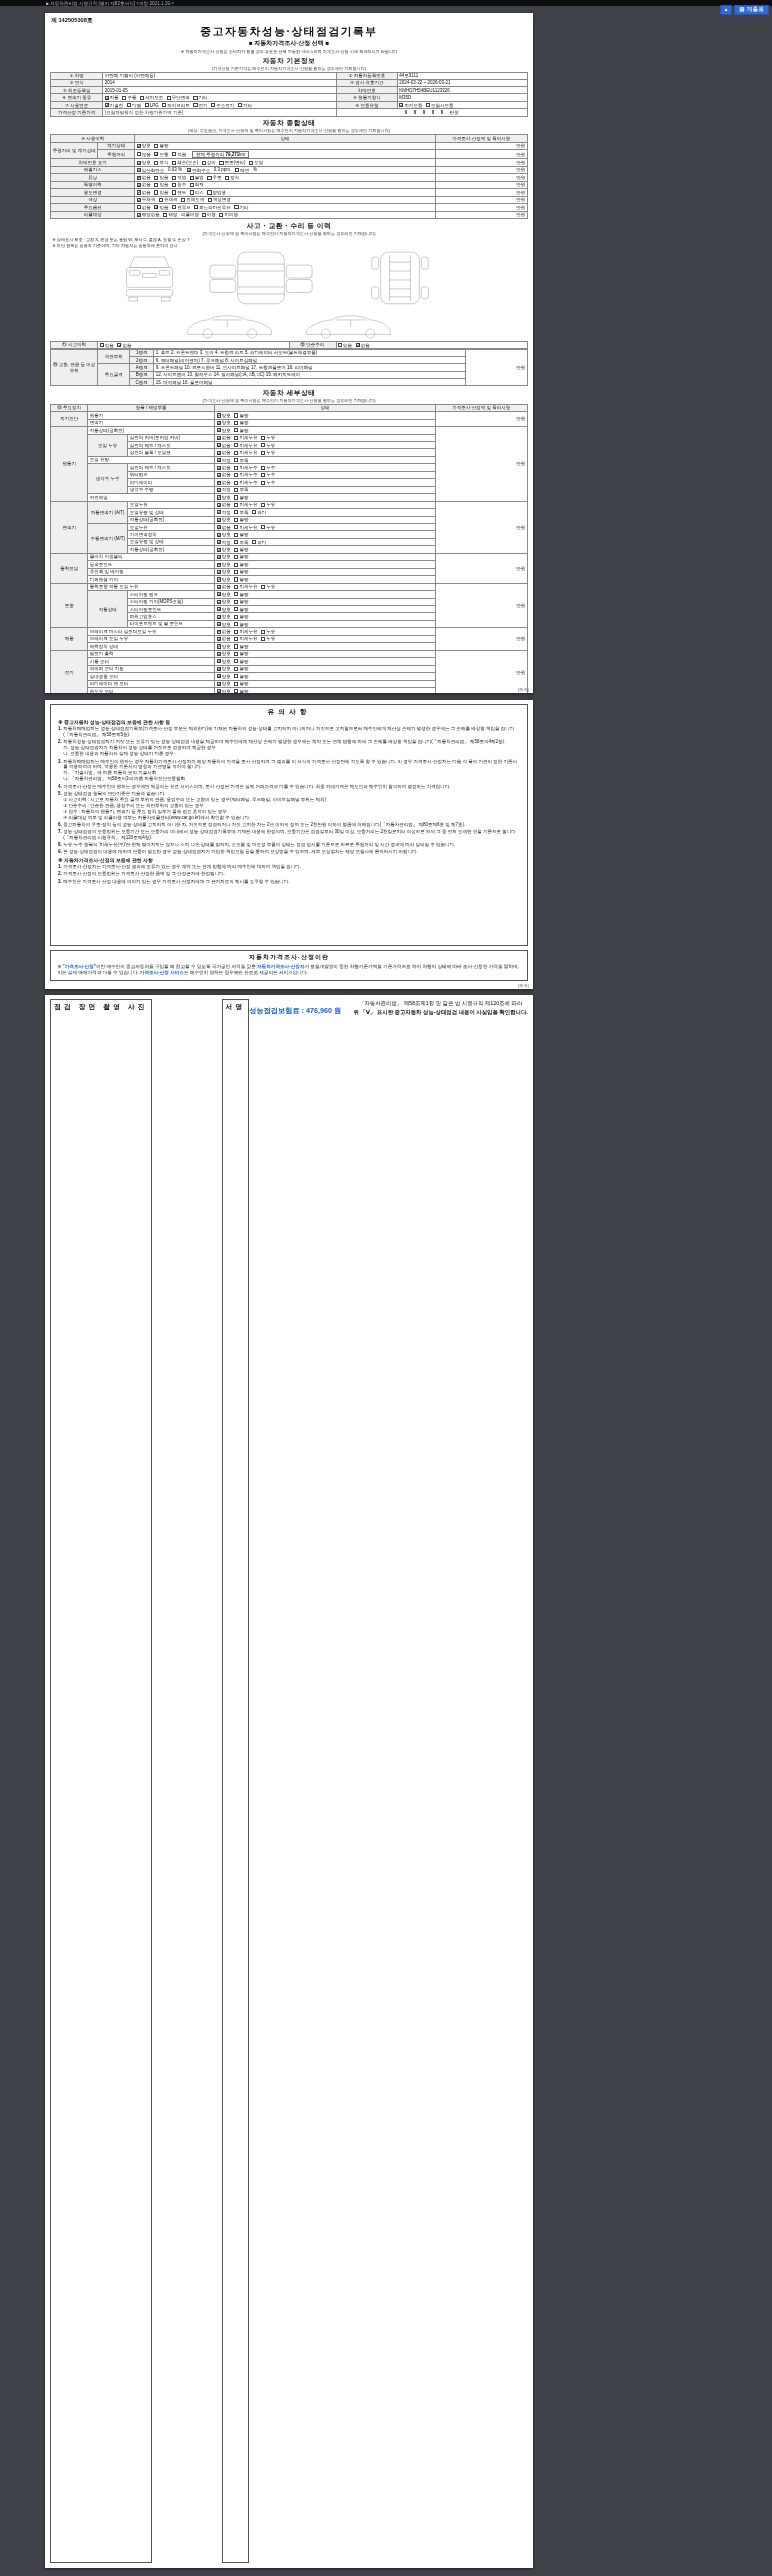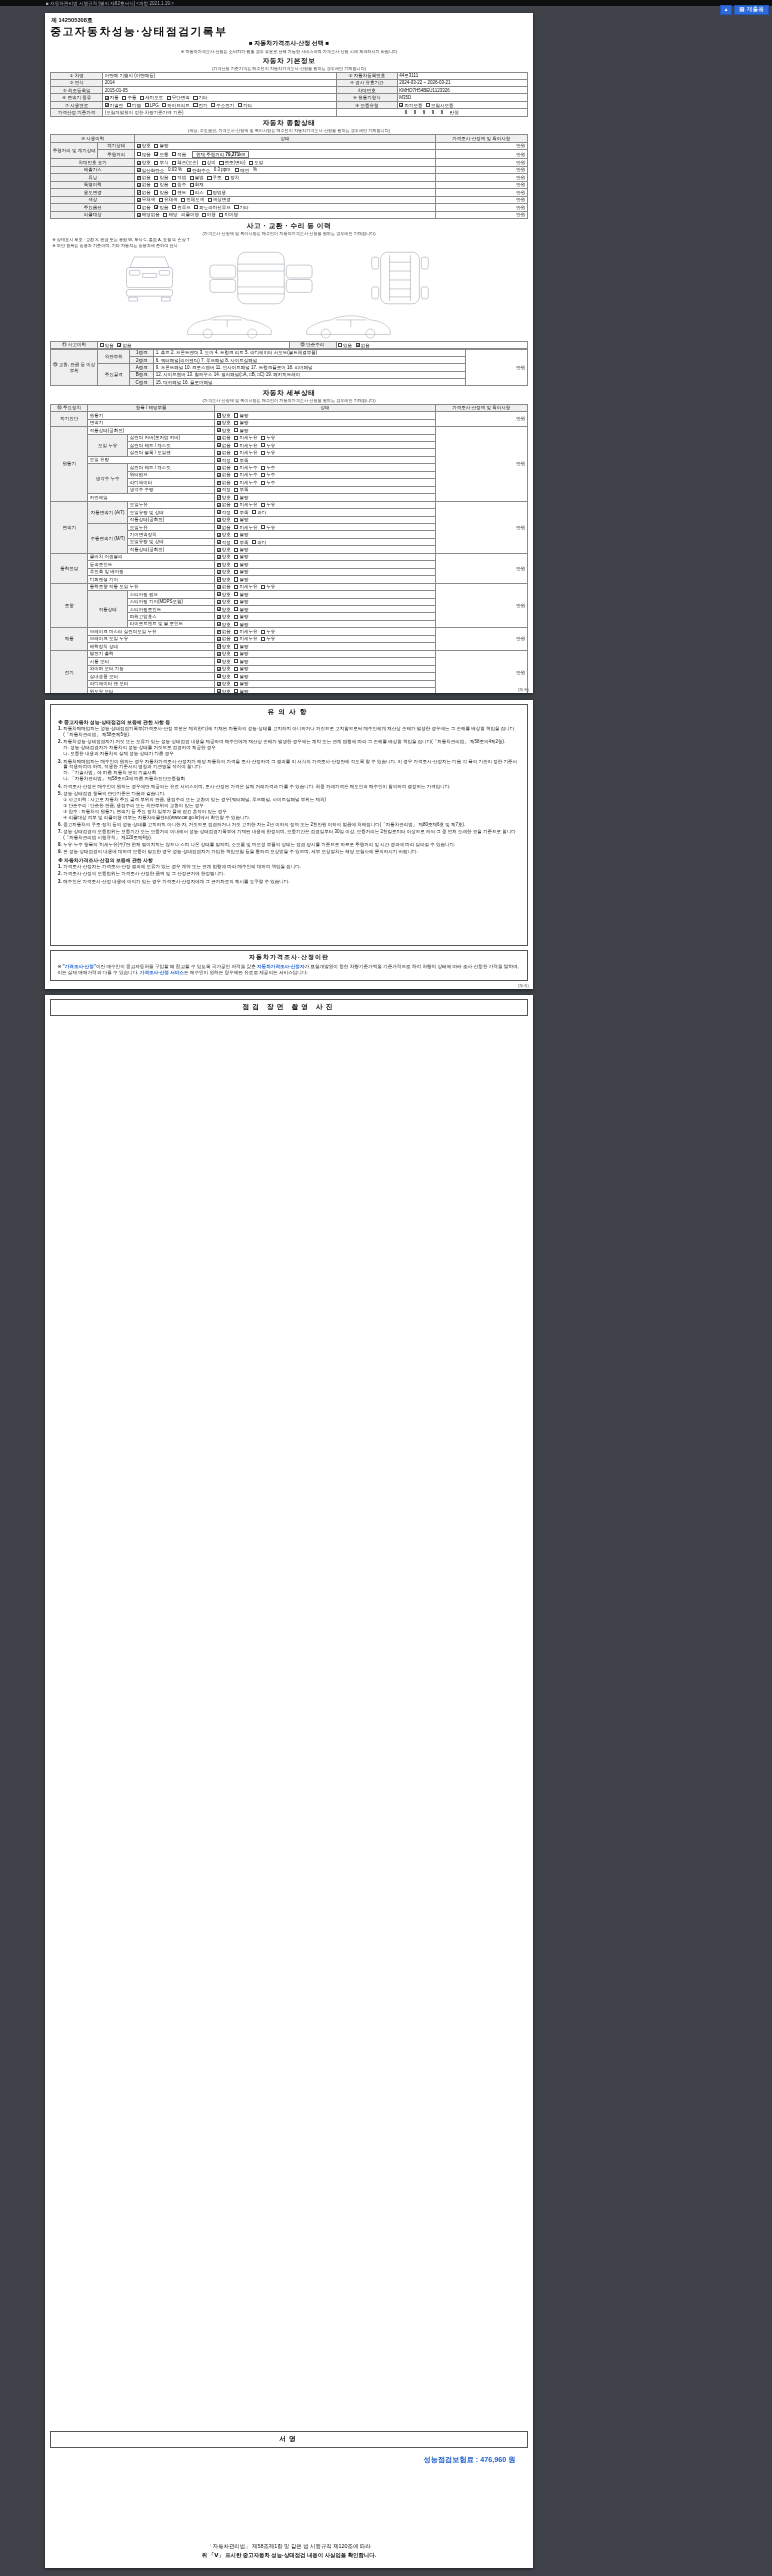--- a/index.html
+++ b/index.html
@@ -9,23 +9,23 @@
 .topbar{position:absolute;top:0;left:0;width:100%;height:6.2px;background:#0c0e10}
 .formref{position:absolute;top:0.5px;left:46px;font-size:4.6px;color:#aeb4bb;white-space:nowrap}
 .badges{position:absolute;top:4.6px;right:4.1px;display:flex;gap:2.6px;z-index:5}
 .badge{display:inline-flex;align-items:center;gap:2.1px;background:#2e6bd8;border:0.5px solid #2156b4;color:#fff;font-size:5.7px;height:10.8px;padding:0 4.1px;cursor:pointer;font-family:inherit}
 .badge.sq{width:11.3px;justify-content:center;padding:0;font-size:4.6px}
 .badge .gicon{font-size:5.7px;line-height:1}
 .pages{position:absolute;top:13.4px;left:45px;width:488px;bottom:8.2px;display:flex;flex-direction:column}
 .page{background:#fff;box-shadow:0 0.5px 3.1px rgba(0,0,0,.55);position:relative}
 .p1{height:680px;padding:2.6px 5.2px 2.1px;overflow:hidden}
 .p2{margin-top:6.2px;height:289px;padding:4.1px 5.2px 7.2px;overflow:hidden;display:flex;flex-direction:column}
-.p3{margin-top:6.2px;flex:1;display:flex;flex-direction:column;padding:4.1px 5.2px 5.2px;min-height:0}
+.p3{margin-top:6.2px;flex:1;display:flex;flex-direction:row;padding:4.1px 5.2px 5.2px;min-height:0}
 .docno{font-size:5.7px;font-weight:bold;padding:1px 0 0 1px}
-.doc-title{margin:0;text-align:left;font-size:10.8px;letter-spacing:1.5px;font-weight:bold}
+.doc-title{margin:0;text-align:center;font-size:10.8px;letter-spacing:1.5px;font-weight:bold}
 .doc-sub{text-align:center;font-size:6px;font-weight:bold;margin-top:0.5px}
 .doc-subnote{text-align:center;font-size:4.1px;color:#222;margin-top:0.5px}
 .sec-title{text-align:center;font-weight:bold;font-size:6.7px;margin-top:2.6px;letter-spacing:0.5px}
 .sec-note{text-align:center;font-size:4.1px;color:#333;margin:0 0 1px}
 table.tbl{border-collapse:collapse;width:100%;table-layout:fixed}
 .tbl td{border:0.5px solid #8a8a8a;font-size:4.5px;padding:0.5px 1.5px;vertical-align:middle;line-height:1.18;word-break:keep-all;overflow:hidden}
 .lab{background:#efefef;text-align:center}
 .price{text-align:right;color:#222}
 .num{font-size:5.7px;font-weight:bold;letter-spacing:2.6px;text-align:center}
 .note-sm{font-size:4.1px;color:#333}

